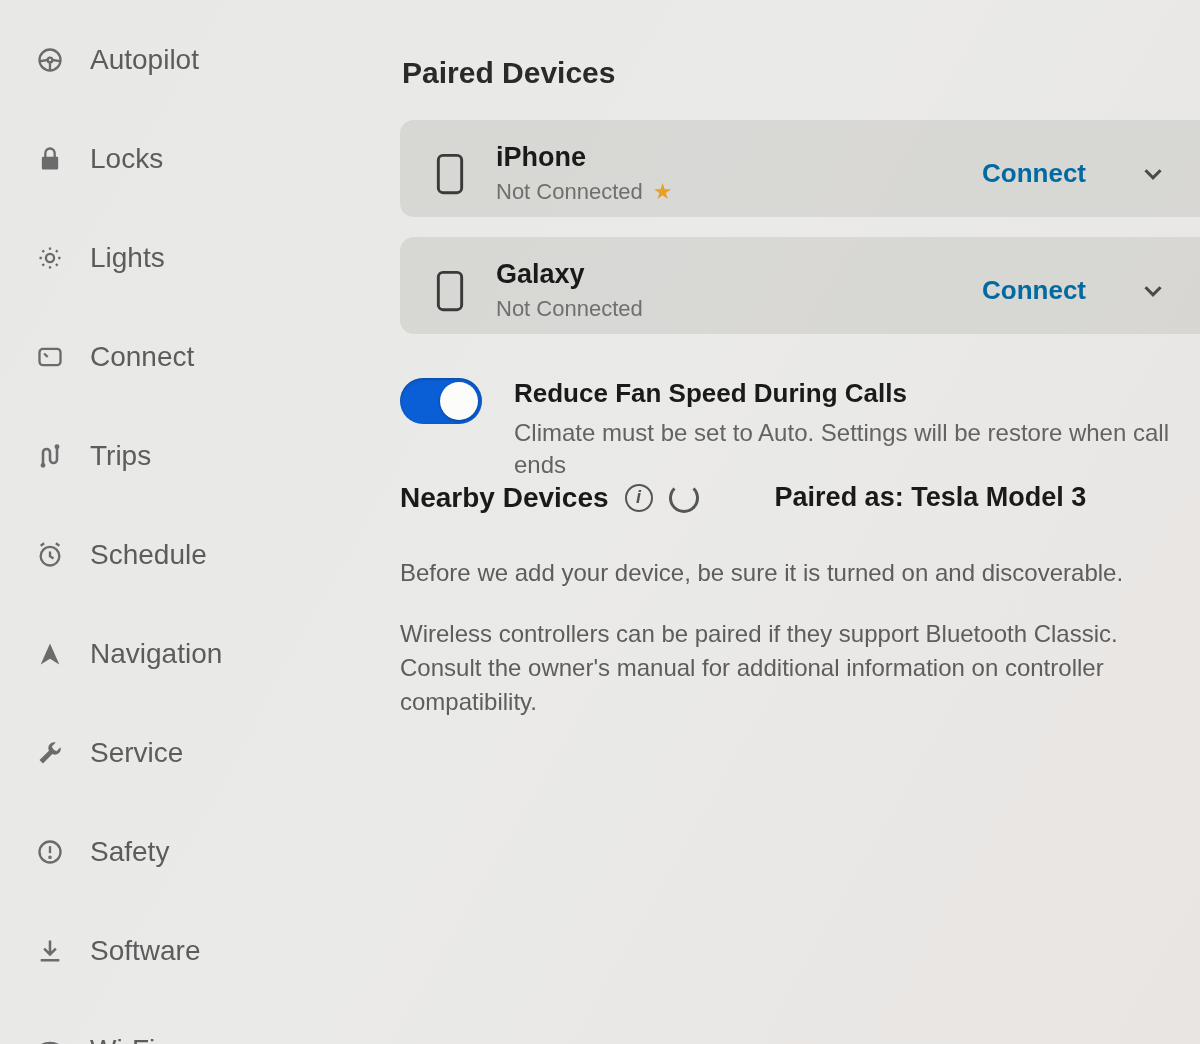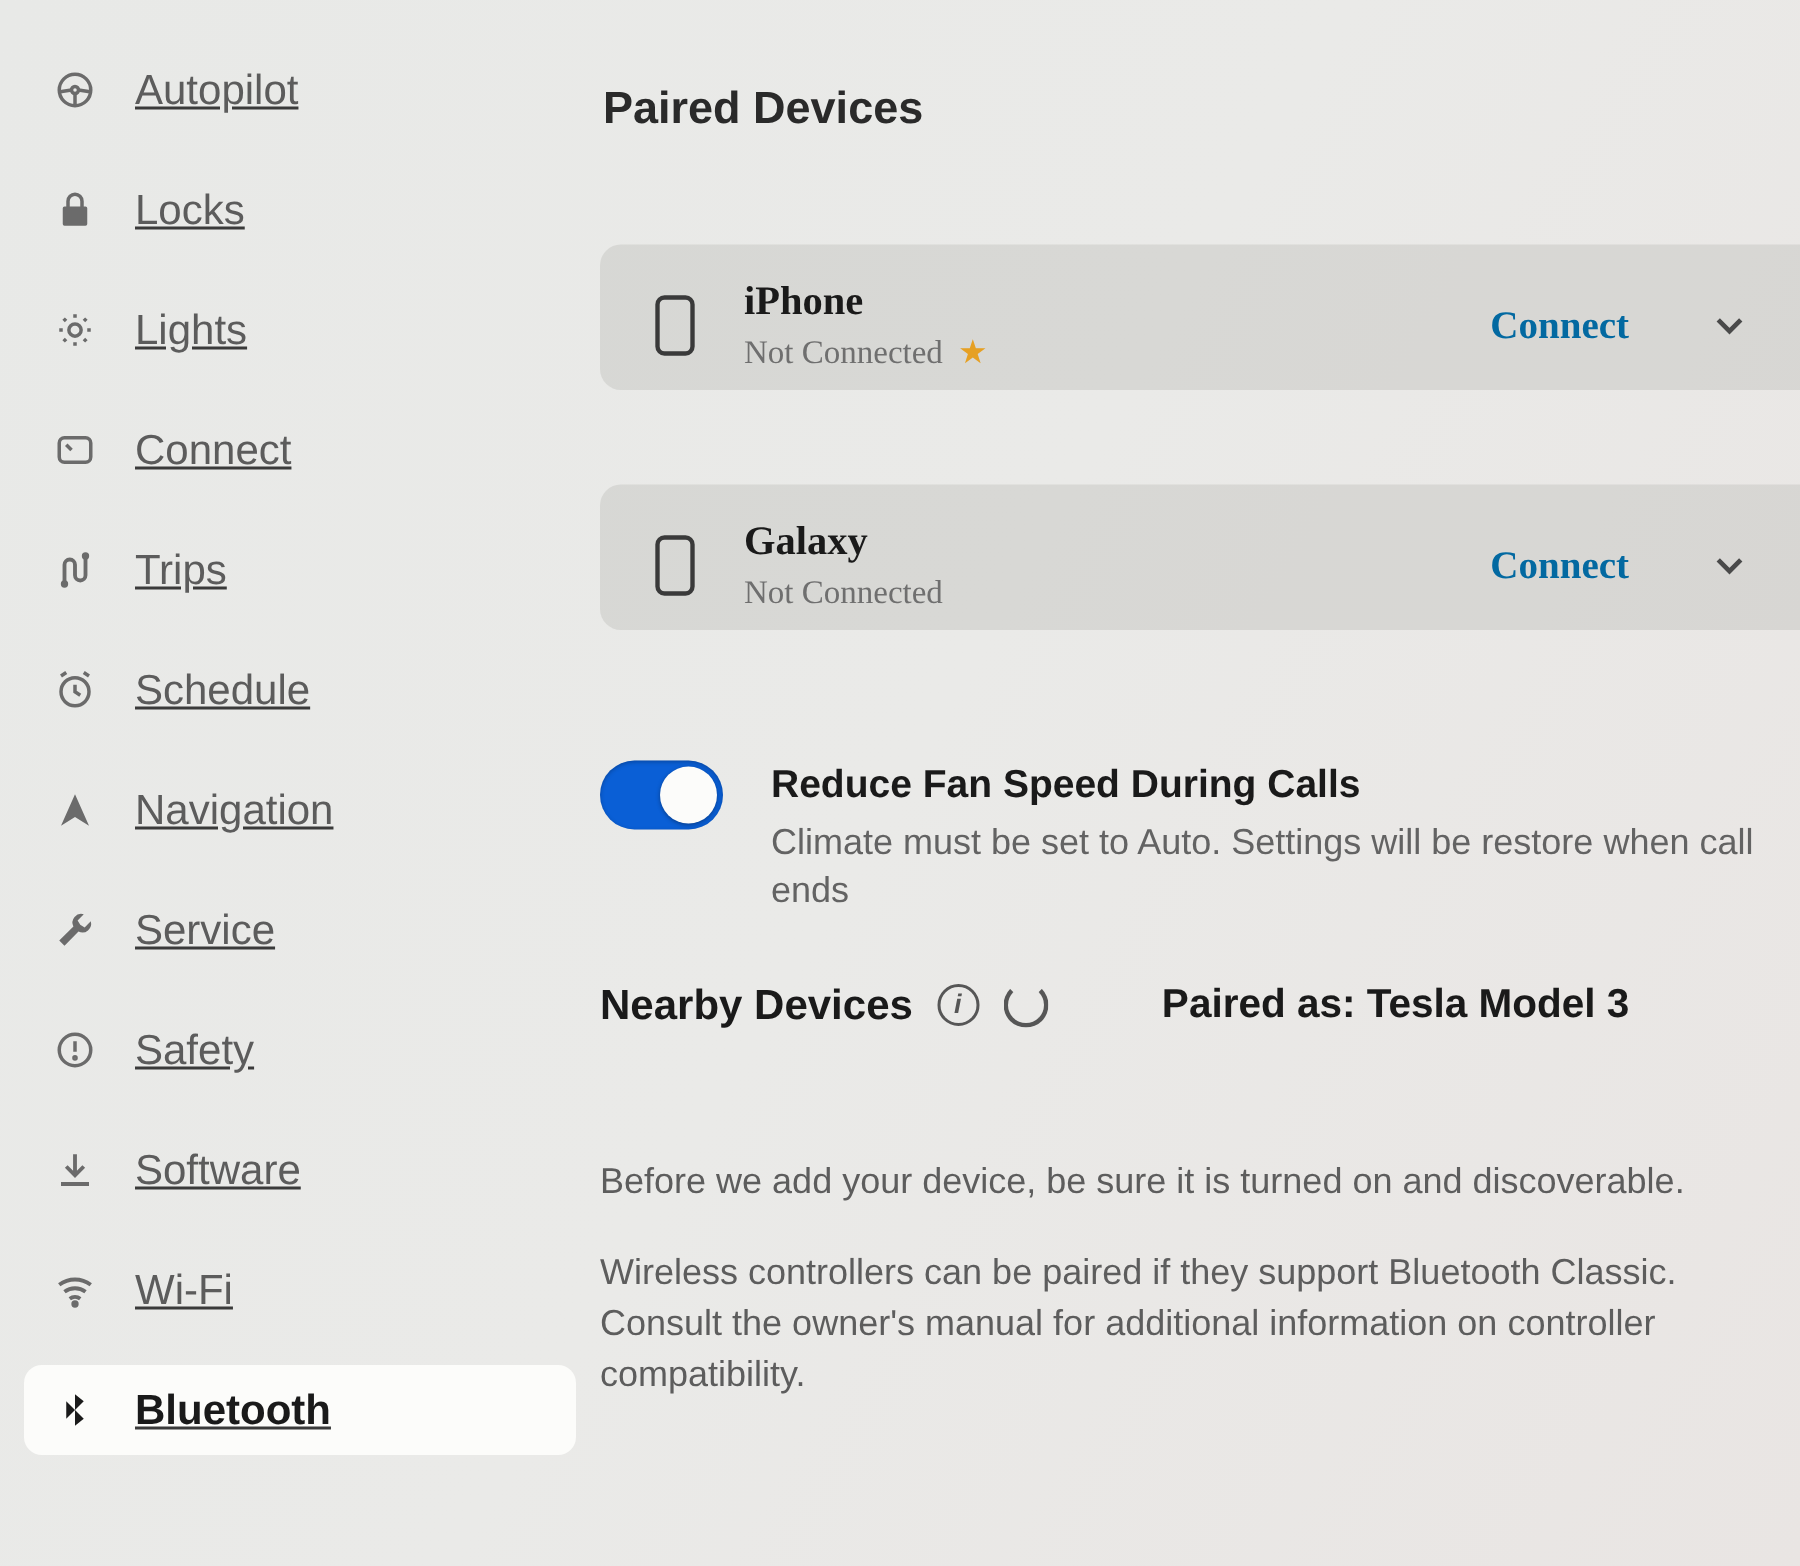--- a/index.html
+++ b/index.html
@@ -10,22 +10,21 @@
       height: 1044px;
       display: flex;
       overflow: hidden;
       color: #3a3a3a;
     }
     .sidebar {
       width: 400px;
       padding: 30px 16px 30px 16px;
       display: flex;
       flex-direction: column;
-      gap: 20px;
-      text-decoration: underline;
+      gap: 39px;
     }
     .sidebar-item {
       display: flex;
       align-items: center;
       gap: 24px;
       padding: 14px 18px;
       border-radius: 12px;
       cursor: pointer;
       color: #5c5c5c;
     }
@@ -57,39 +56,37 @@
       font-size: 28px;
       font-weight: 500;
     }
     .sidebar-item.active .sidebar-label { font-weight: 600; }
 
     .main {
       flex: 1;
       padding: 56px 0 0 0;
       display: flex;
       flex-direction: column;
-      gap: 43px;
     }
     .section-title {
       font-size: 30px;
       font-weight: 700;
       color: #2a2a2a;
       padding-left: 2px;
       margin-bottom: 30px;
     }
 
     .device-row {
       background: rgba(200,200,196,0.55);
       border-radius: 14px 0 0 14px;
       margin-bottom: 20px;
       display: flex;
       align-items: center;
       padding: 22px 30px 12px 30px;
       gap: 26px;
-      font-family: Liberation Serif, serif;
     }
     .device-icon-slot {
       width: 40px; height: 56px;
       display: flex; align-items: center; justify-content: center;
     }
     .device-info {
       flex: 1;
       display: flex; flex-direction: column; gap: 6px;
     }
     .device-name {

